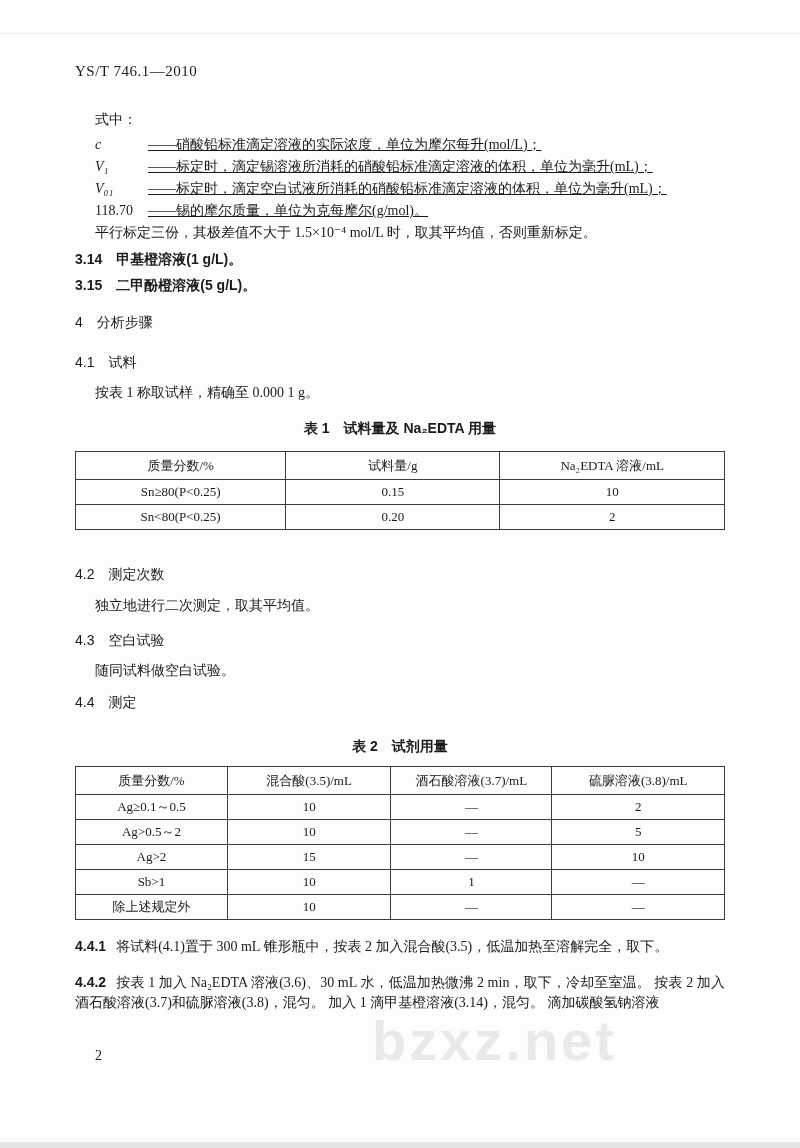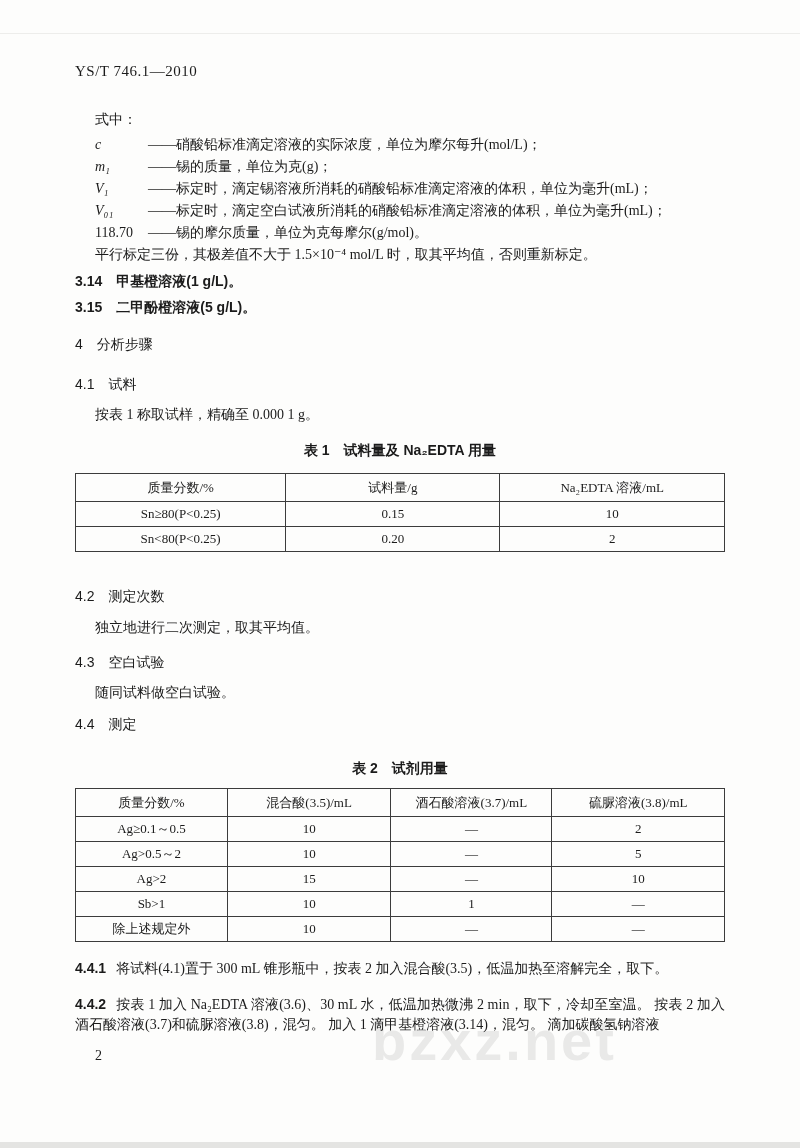--- a/index.html
+++ b/index.html
@@ -39,21 +39,21 @@
     font-size: 15px; font-weight: normal; letter-spacing: 0.5px;
     line-height: 18px;
   }
 
   .formula-intro { margin-top: 30px; padding-left: 20px; font-size: 14px; line-height: 20px; }
 
   .def-list { margin-top: 4px; padding-left: 20px; }
   .def-row { display: flex; line-height: 22px; font-size: 14px; }
   .def-term { width: 53px; flex: 0 0 53px; font-style: italic; }
   .def-term.no-italic { font-style: normal; }
-  .def-desc { flex: 1; }
+  .def-desc { flex: 1; text-decoration: underline; }
 
   .note-para { padding-left: 20px; font-size: 14px; line-height: 22px; }
 
   .clause-line { margin-top: 4px; font-size: 14px; line-height: 22px;
     font-family: "Liberation Sans", "DejaVu Sans", sans-serif; font-weight: bold; }
   .clause-line .num { margin-right: 14px; }
 
   .sec-heading { font-family: "Liberation Sans", "DejaVu Sans", sans-serif;
     font-weight: normal; font-size: 14px; line-height: 20px; }
   .sec-heading .num { margin-right: 14px; }
@@ -110,24 +110,20 @@
   <div class="content">
 
     <div class="doc-header">YS/T 746.1—2010</div>
 
     <div class="formula-intro">式中：</div>
 
     <div class="def-list">
       <div class="def-row">
         <span class="def-term">c</span>
         <span class="def-desc">——硝酸铅标准滴定溶液的实际浓度，单位为摩尔每升(mol/L)；</span>
-      </div>
-      <div class="def-row">
-        <span class="def-term">m₁</span>
-        <span class="def-desc">——锡的质量，单位为克(g)；</span>
       </div>
       <div class="def-row">
         <span class="def-term">V₁</span>
         <span class="def-desc">——标定时，滴定锡溶液所消耗的硝酸铅标准滴定溶液的体积，单位为毫升(mL)；</span>
       </div>
       <div class="def-row">
         <span class="def-term">V₀₁</span>
         <span class="def-desc">——标定时，滴定空白试液所消耗的硝酸铅标准滴定溶液的体积，单位为毫升(mL)；</span>
       </div>
       <div class="def-row">

